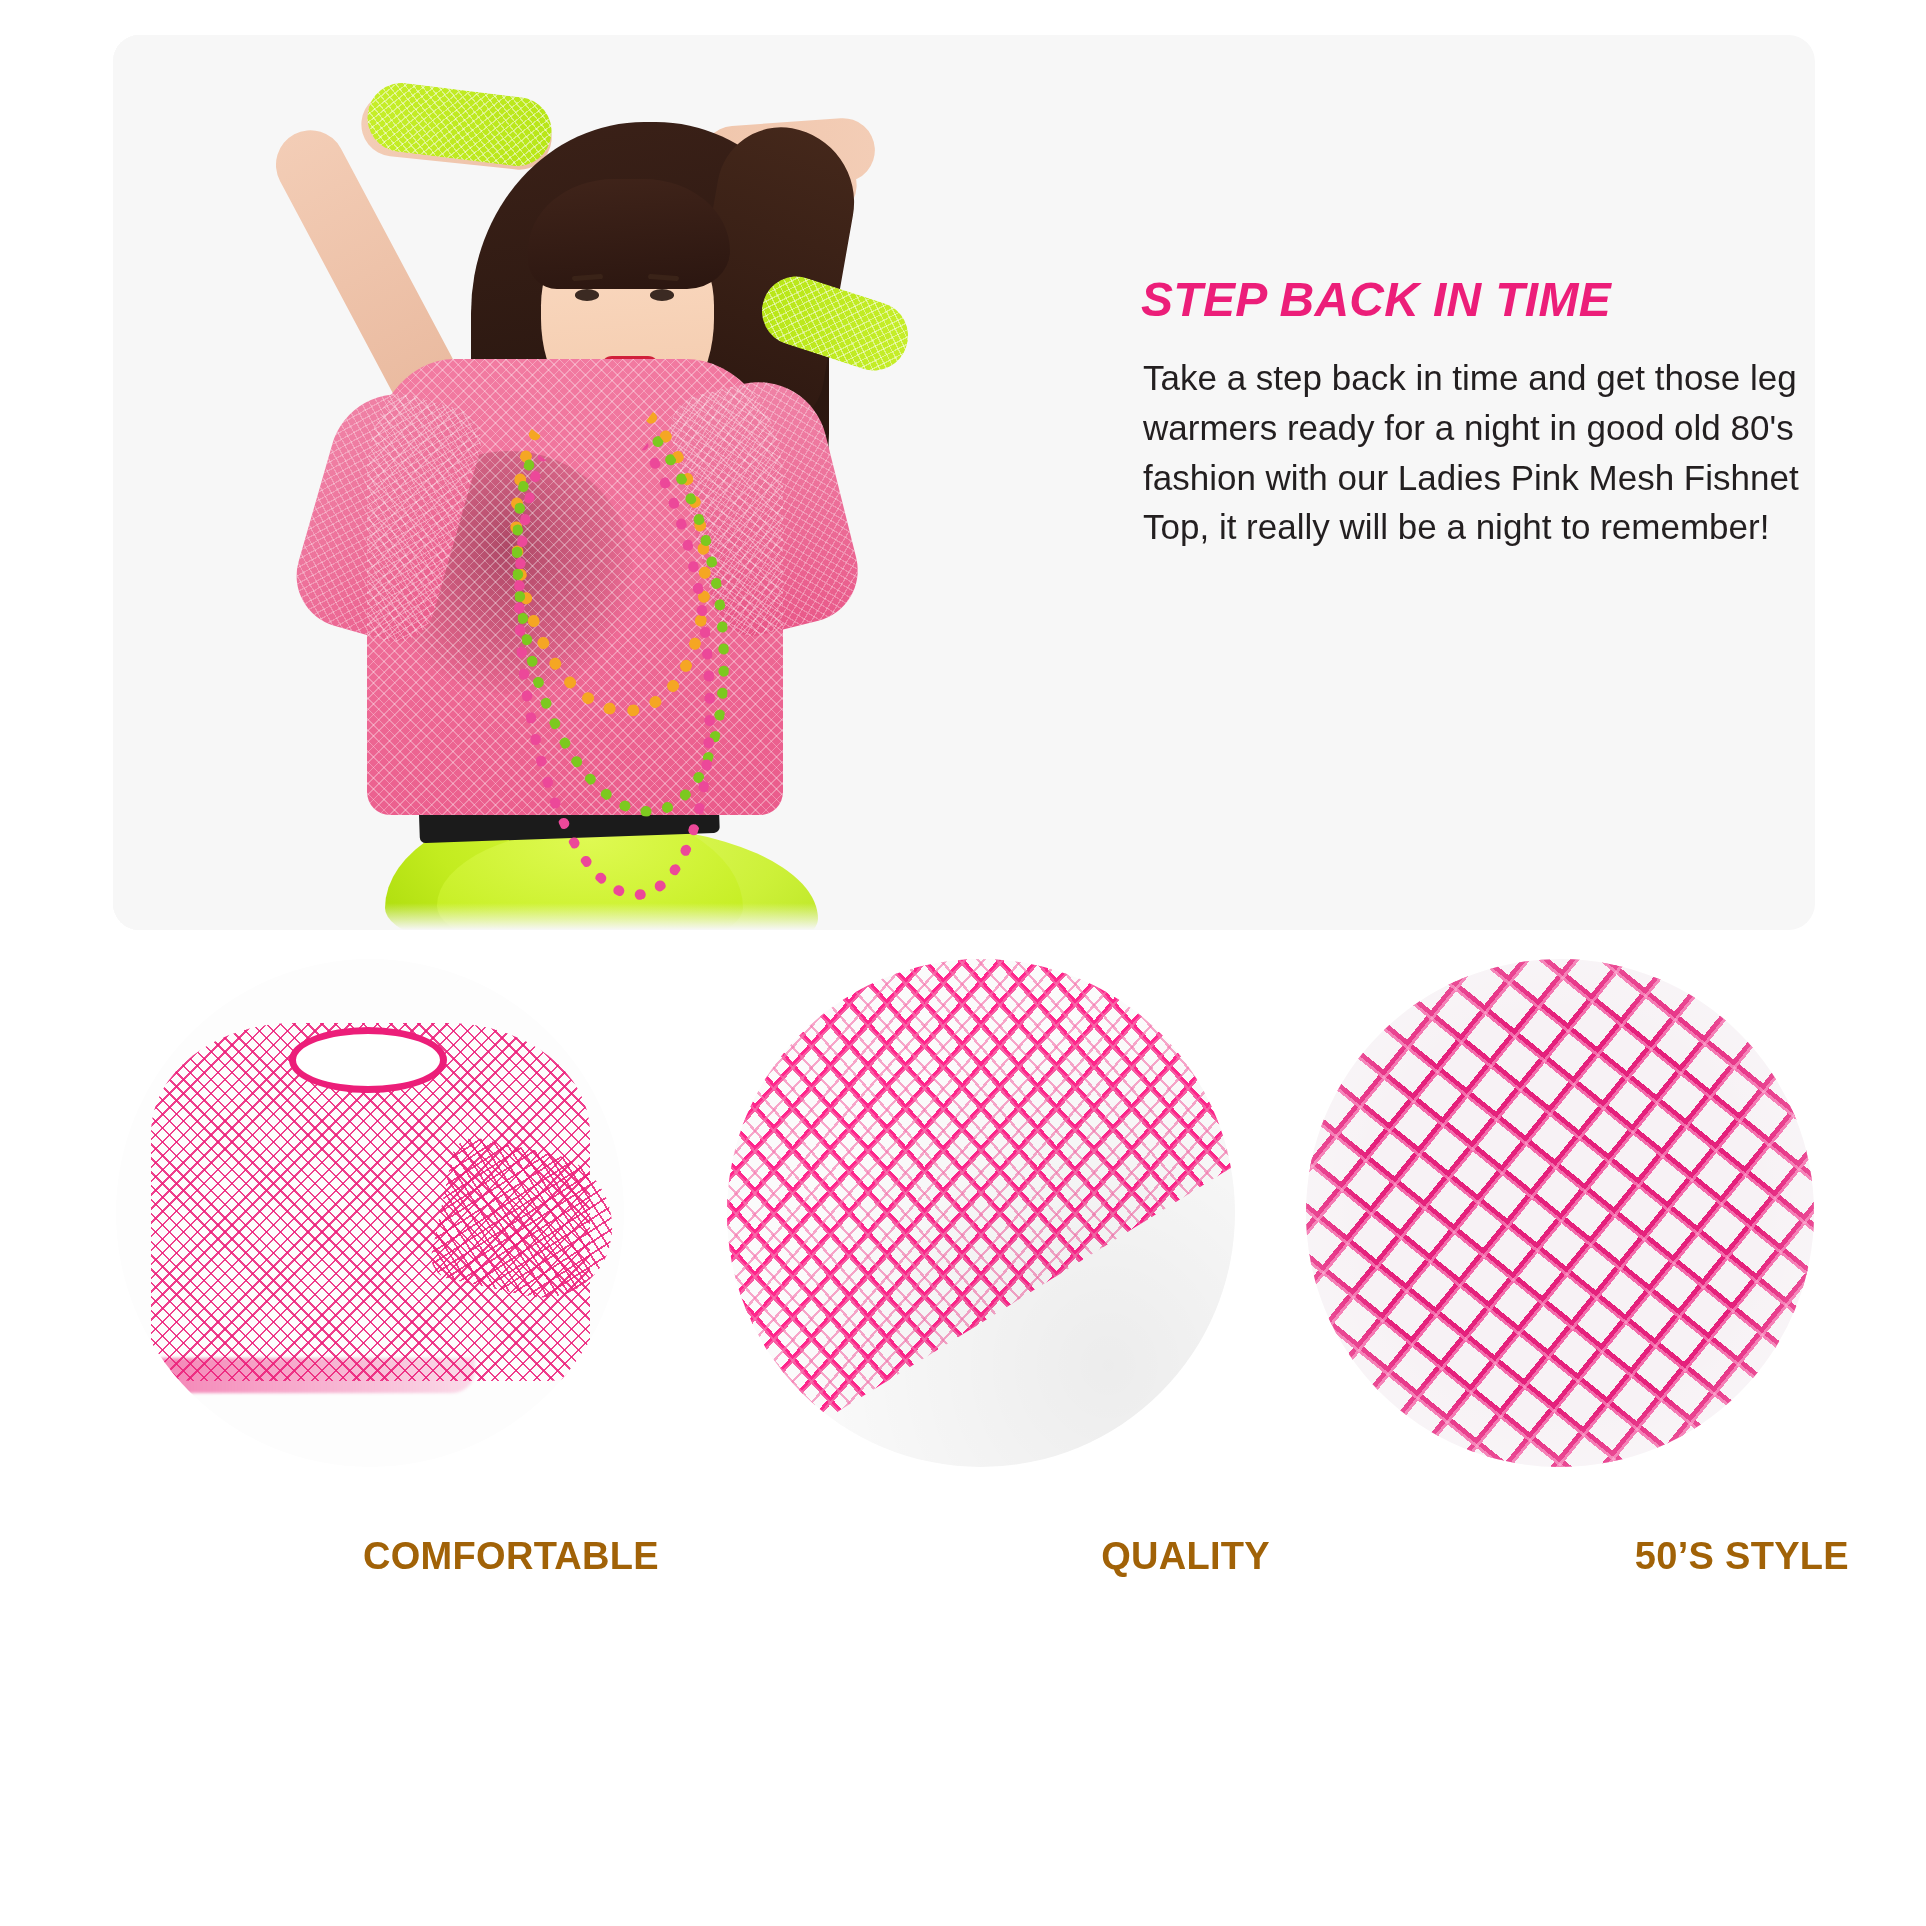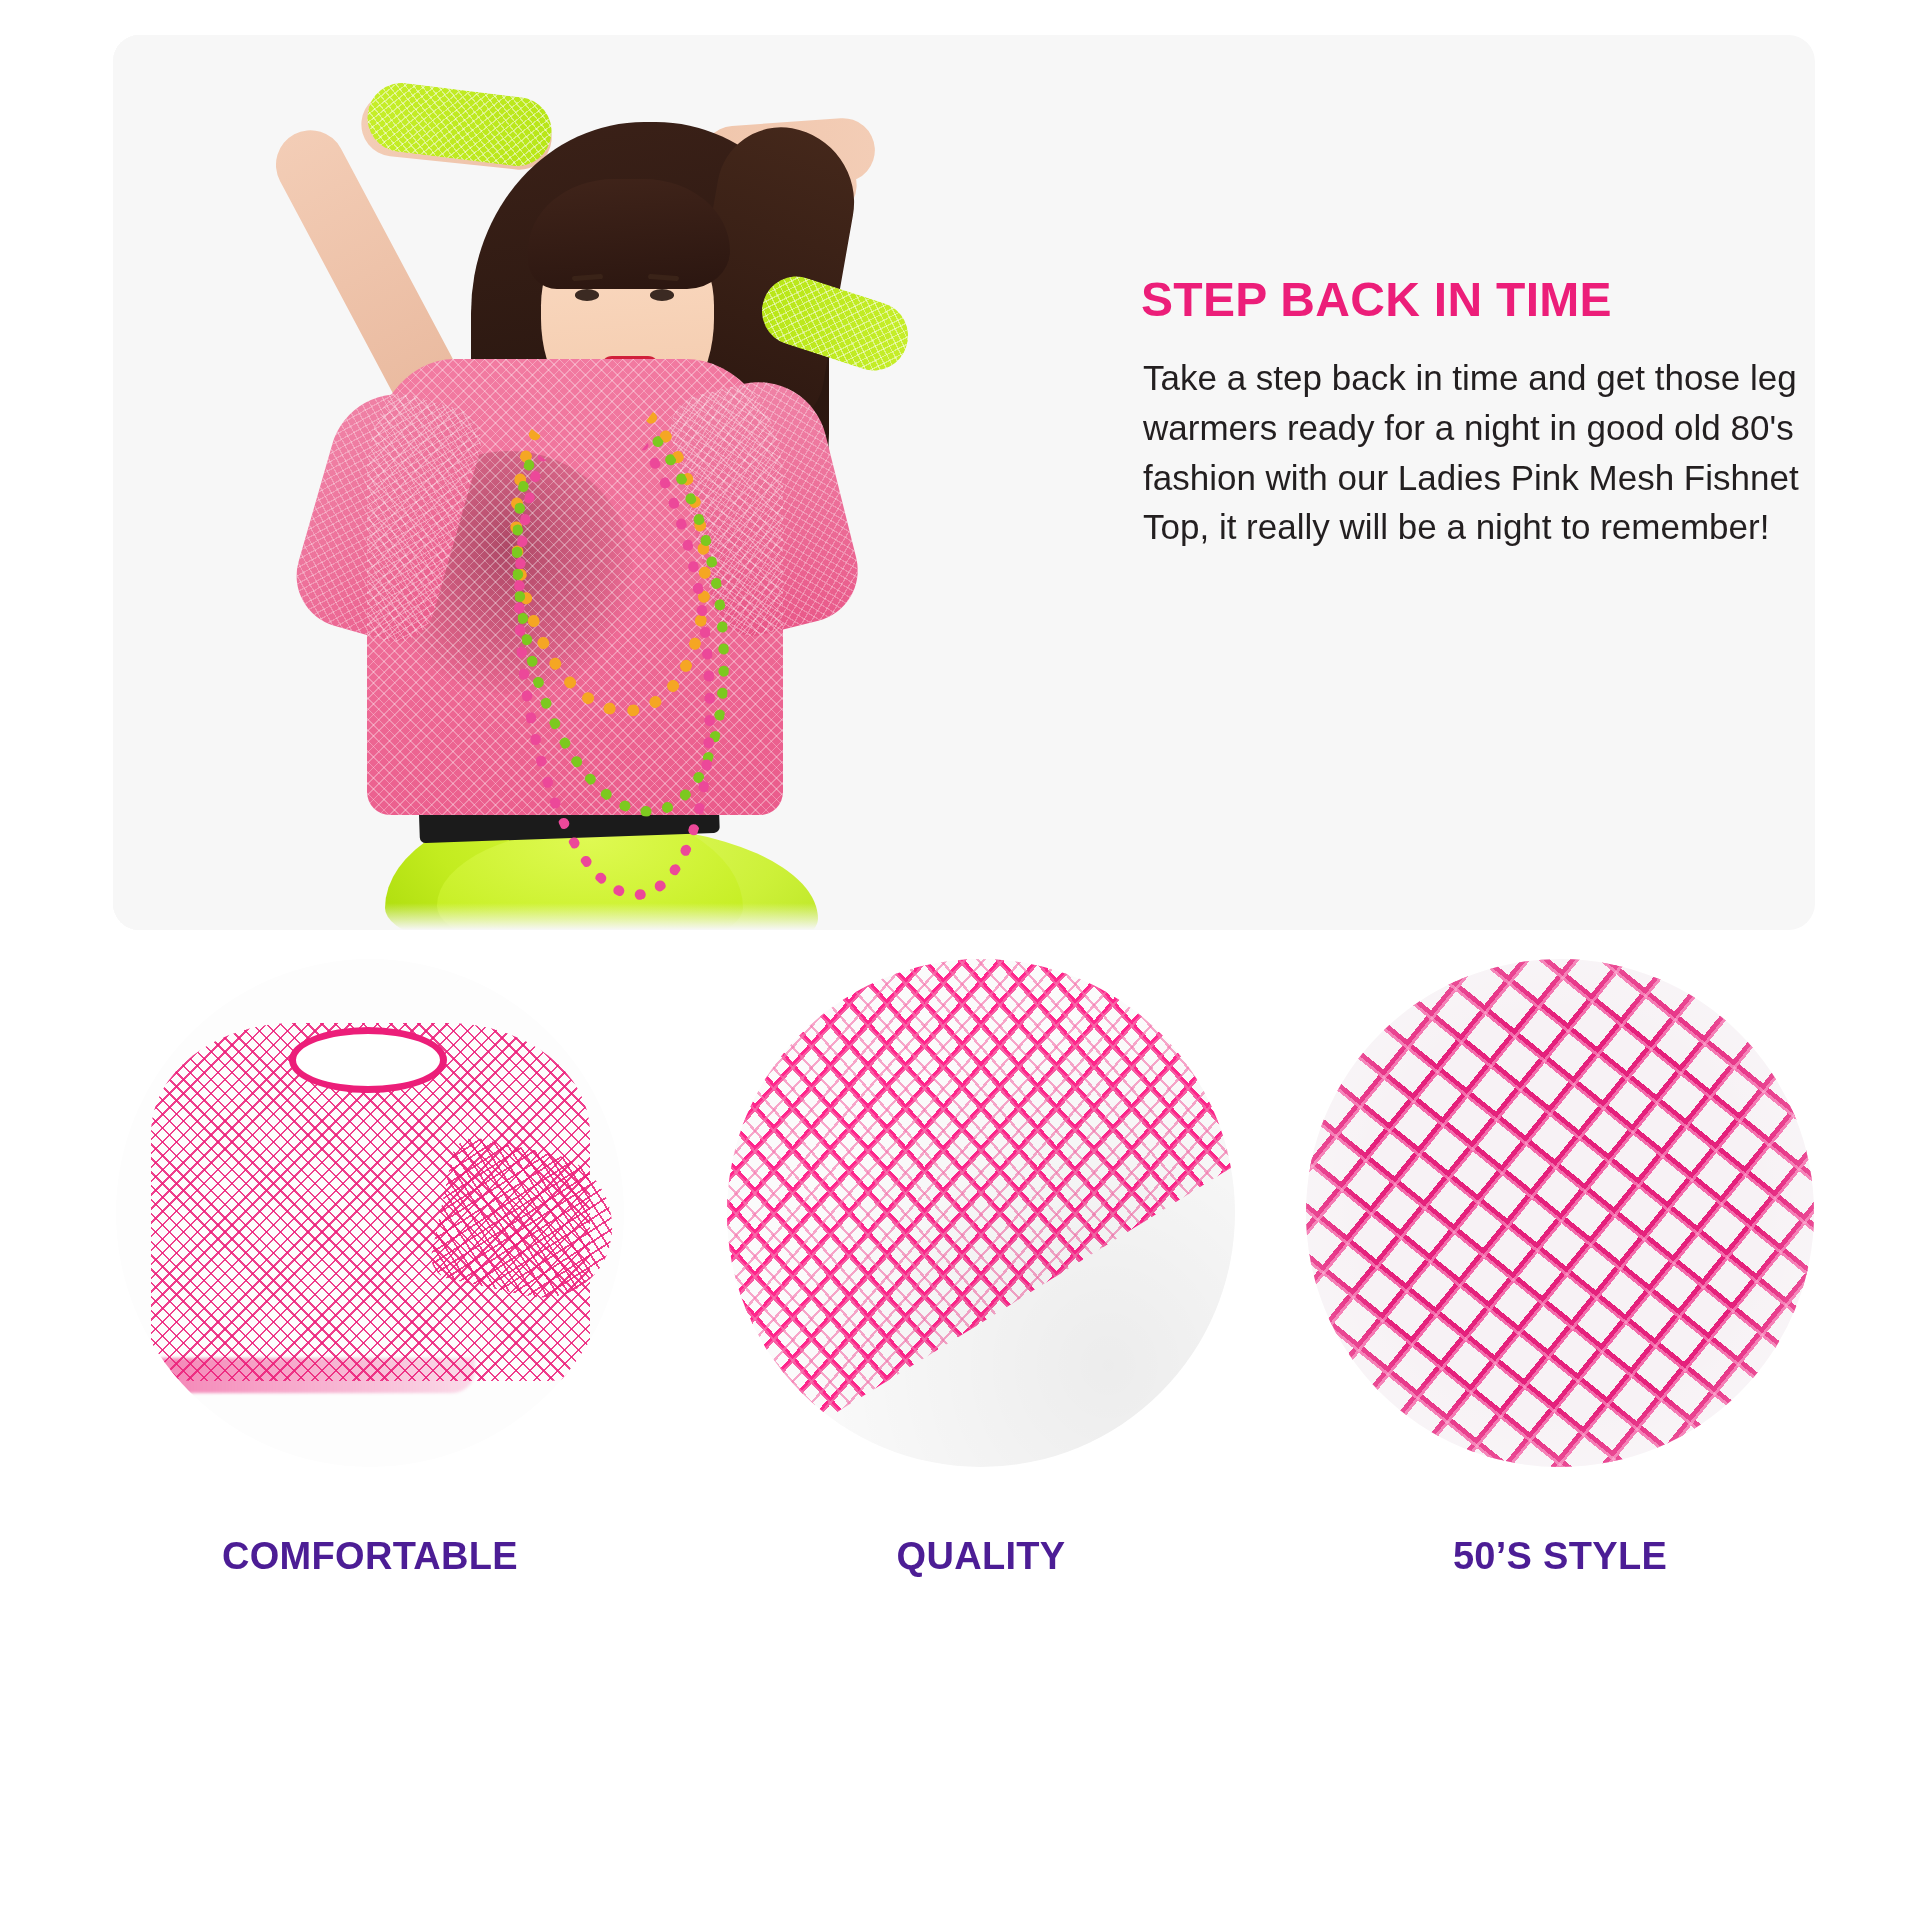--- a/index.html
+++ b/index.html
@@ -238,20 +238,21 @@
     top: 240px;
     width: 739px;
   }
   .hero-title {
     font-size: 48px;
     font-weight: bold;
     color: #ec1e79;
     letter-spacing: 0.3px;
     margin: 0 0 28px 0;
     line-height: 1.05;
+    font-style: italic;
   }
   .hero-body {
     font-size: 35px;
     line-height: 1.42;
     color: #231f20;
     margin: 2px;
     max-width: 722px;
   }
 
   
@@ -357,24 +358,24 @@
       repeating-linear-gradient(-45deg, rgba(255,170,210,.55) 0 2.9px, rgba(255,255,255,0) 2.9px 38px);
     transform: rotate(-6deg);
   }
   .c3-vig {
     position: absolute; inset: 0;
     background: radial-gradient(circle at 50% 50%, rgba(255,255,255,0) 55%, rgba(255,255,255,.55) 100%);
   }
 
   .feature-title {
     margin: 68px 0 0 0;
-    text-align: center;
+    text-align: right;
     font-size: 38px;
     font-weight: bold;
-    color: #4c1d95;
+    color: #a16207;
     letter-spacing: 0.3px;
   }
   .feature-desc {
     margin: 25.4px auto 0 auto;
     text-align: center;
     font-size: 29px;
     line-height: 1.34;
     color: #231f20;
     max-width: 451px;
   }

